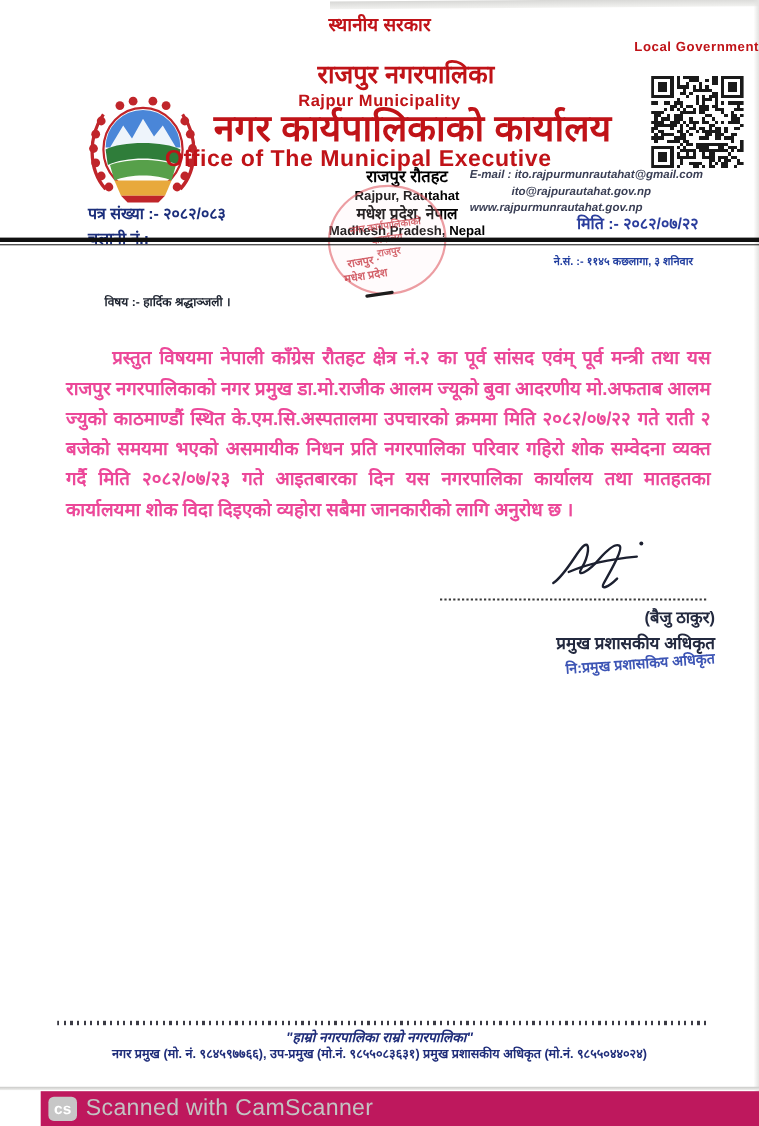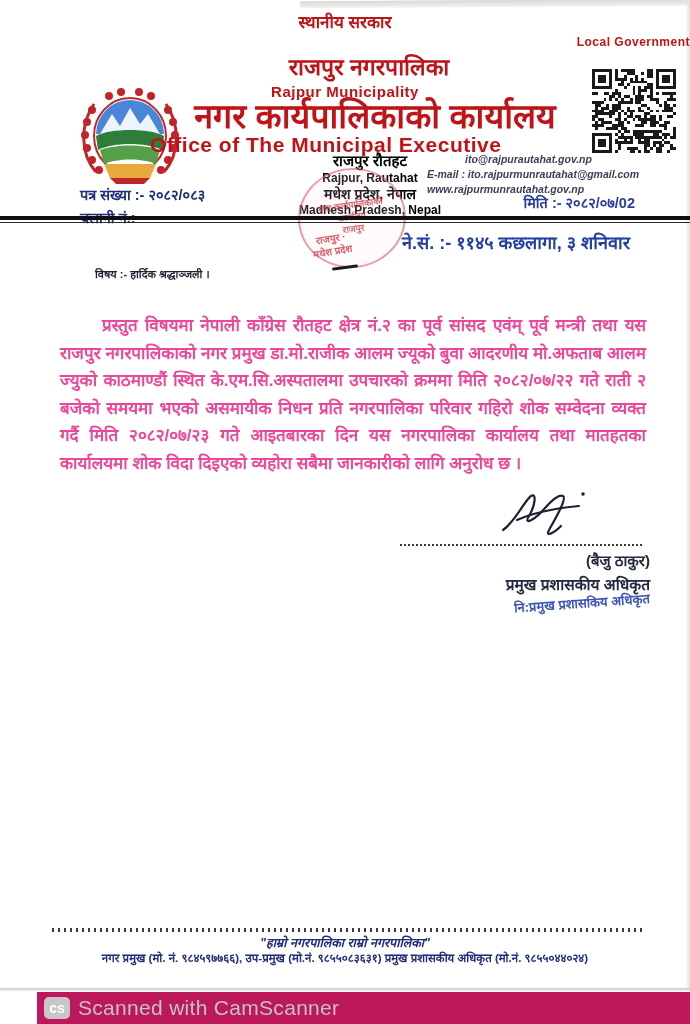--- a/index.html
+++ b/index.html
@@ -59,21 +59,21 @@
   
   .refs-left { position:absolute; left:80px; top:184px; color:#1c2f7c;
     font-size:14.5px; font-weight:bold; line-height:1.6; }
   .date-line { position:absolute; right:55px; top:192px; color:#2a3d9c;
     font-size:14.5px; font-weight:bold; }
 
   .rule { position:absolute; left:0; top:216px; width:100%; height:4px; background:#101010; }
   .rule2 { position:absolute; left:0; top:222px; width:100%; height:1px; background:#2a2a2a; }
 
   .nesam { position:absolute; right:60px; top:230px; color:#2440a0;
-    font-size:18px; font-weight:bold; }
+    font-size:10px; font-weight:bold; }
 
   
   .subject { position:absolute; left:95px; top:266px; color:#1e2430;
     font-size:11px; font-weight:bold; }
 
   
   .body-text { position:absolute; left:60px; top:312px; width:586px;
     color:#ec4899; font-size:17px; font-weight:bold; line-height:1.62;
     text-align:justify; text-indent:42px; }
 
@@ -494,40 +494,40 @@
   </svg>
 
   <div class="addr">
     <div class="a1">राजपुर रौतहट</div>
     <div class="a2">Rajpur, Rautahat</div>
     <div class="a3">मधेश प्रदेश, नेपाल</div>
     <div class="a4">Madhesh Pradesh, Nepal</div>
   </div>
 
   <div class="emails">
+    <div>E-mail : ito.rajpurmunrautahat@gmail.com</div>
     <div style="padding-left:38px;">ito@rajpurautahat.gov.np</div>
-    <div>E-mail : ito.rajpurmunrautahat@gmail.com</div>
     <div class="web">www.rajpurmunrautahat.gov.np</div>
   </div>
 
   <div class="stamp">
     <div>नगर कार्यपालिकाको कार्यालय</div>
     <div>राजपुर</div>
   </div>
   <div class="stamp-below">
     <div>राजपुर ·</div>
     <div>मधेश प्रदेश</div>
   </div>
   <div class="pen-mark"></div>
 
   <div class="refs-left">
     <div>पत्र संख्या :- २०८२/०८३</div>
     <div>चलानी नं.:-</div>
   </div>
-  <div class="date-line">मिति :- २०८२/०७/02</div>
+  <div class="date-line">मिति :- २०८२/०७/२२</div>
 
   <div class="rule"></div>
   <div class="rule2"></div>
 
   <div class="nesam">ने.सं. :- ११४५ कछलागा, ३ शनिवार</div>
 
   <div class="subject">विषय :- हार्दिक श्रद्धाञ्जली ।</div>
 
   <div class="body-text">प्रस्तुत विषयमा नेपाली काँग्रेस रौतहट क्षेत्र नं.२ का पूर्व सांसद एवंम् पूर्व मन्त्री तथा यस राजपुर नगरपालिकाको नगर प्रमुख डा.मो.राजीक आलम ज्यूको बुवा आदरणीय मो.अफताब आलम ज्युको काठमाण्डौं स्थित के.एम.सि.अस्पतालमा उपचारको क्रममा मिति २०८२/०७/२२ गते राती २ बजेको समयमा भएको असमायीक निधन प्रति नगरपालिका परिवार गहिरो शोक सम्वेदना व्यक्त गर्दै मिति २०८२/०७/२३ गते आइतबारका दिन यस नगरपालिका कार्यालय तथा मातहतका कार्यालयमा शोक विदा दिइएको व्यहोरा सबैमा जानकारीको लागि अनुरोध छ ।</div>
 

